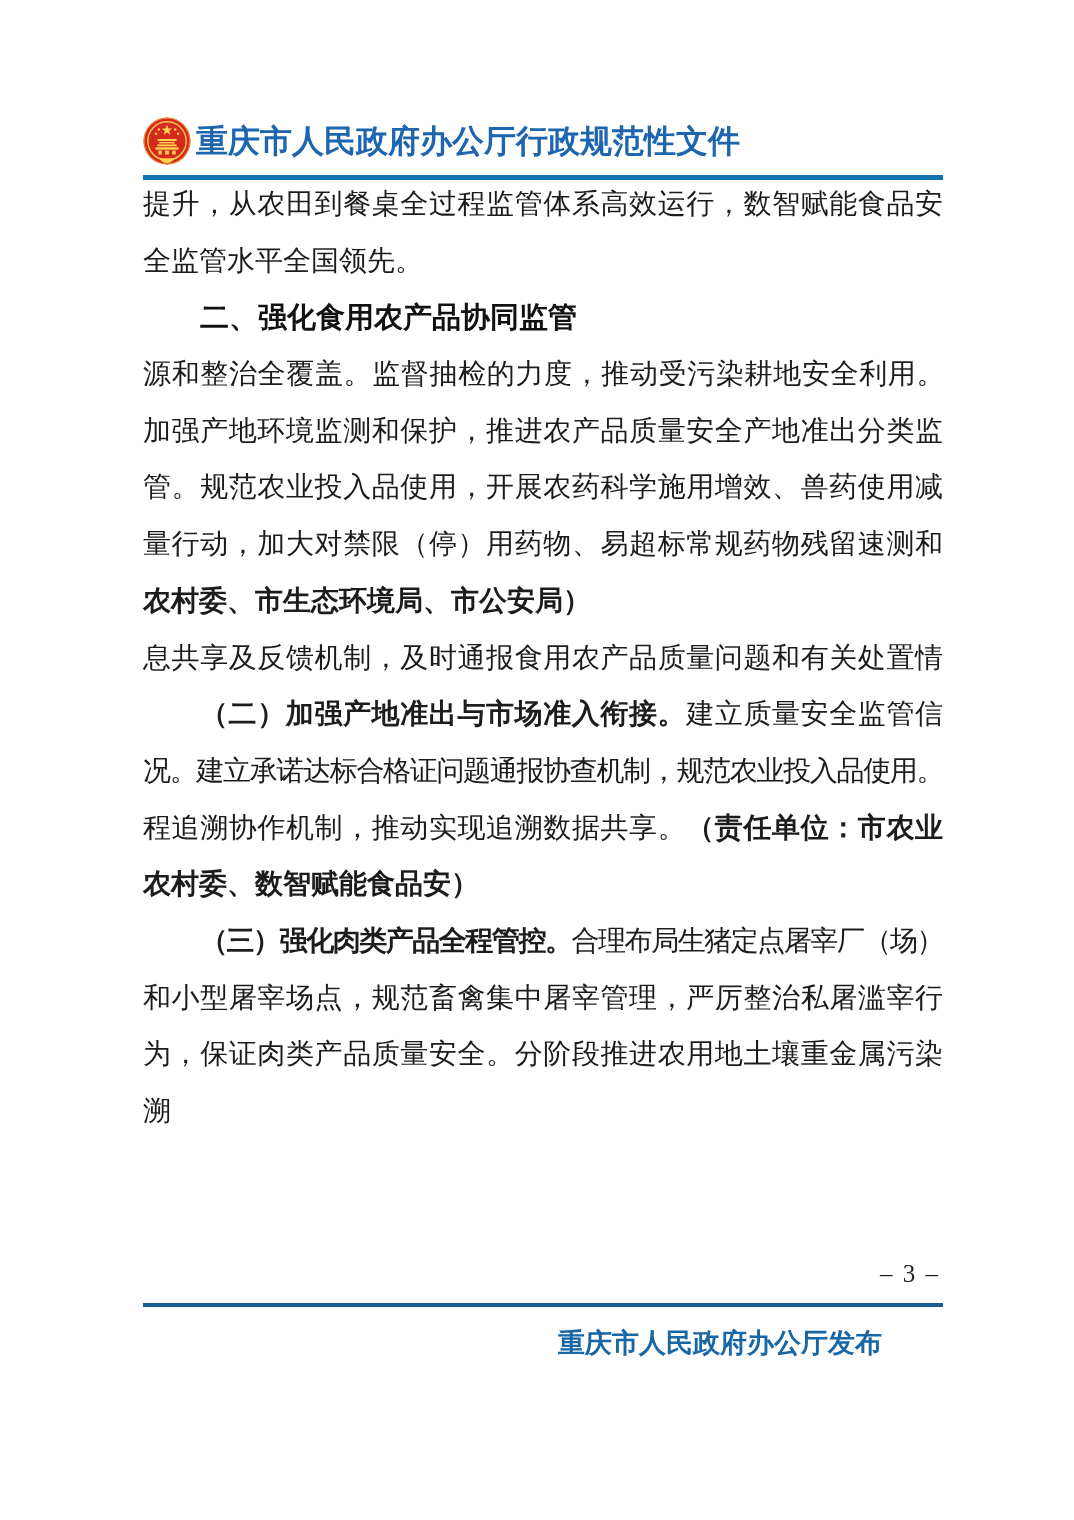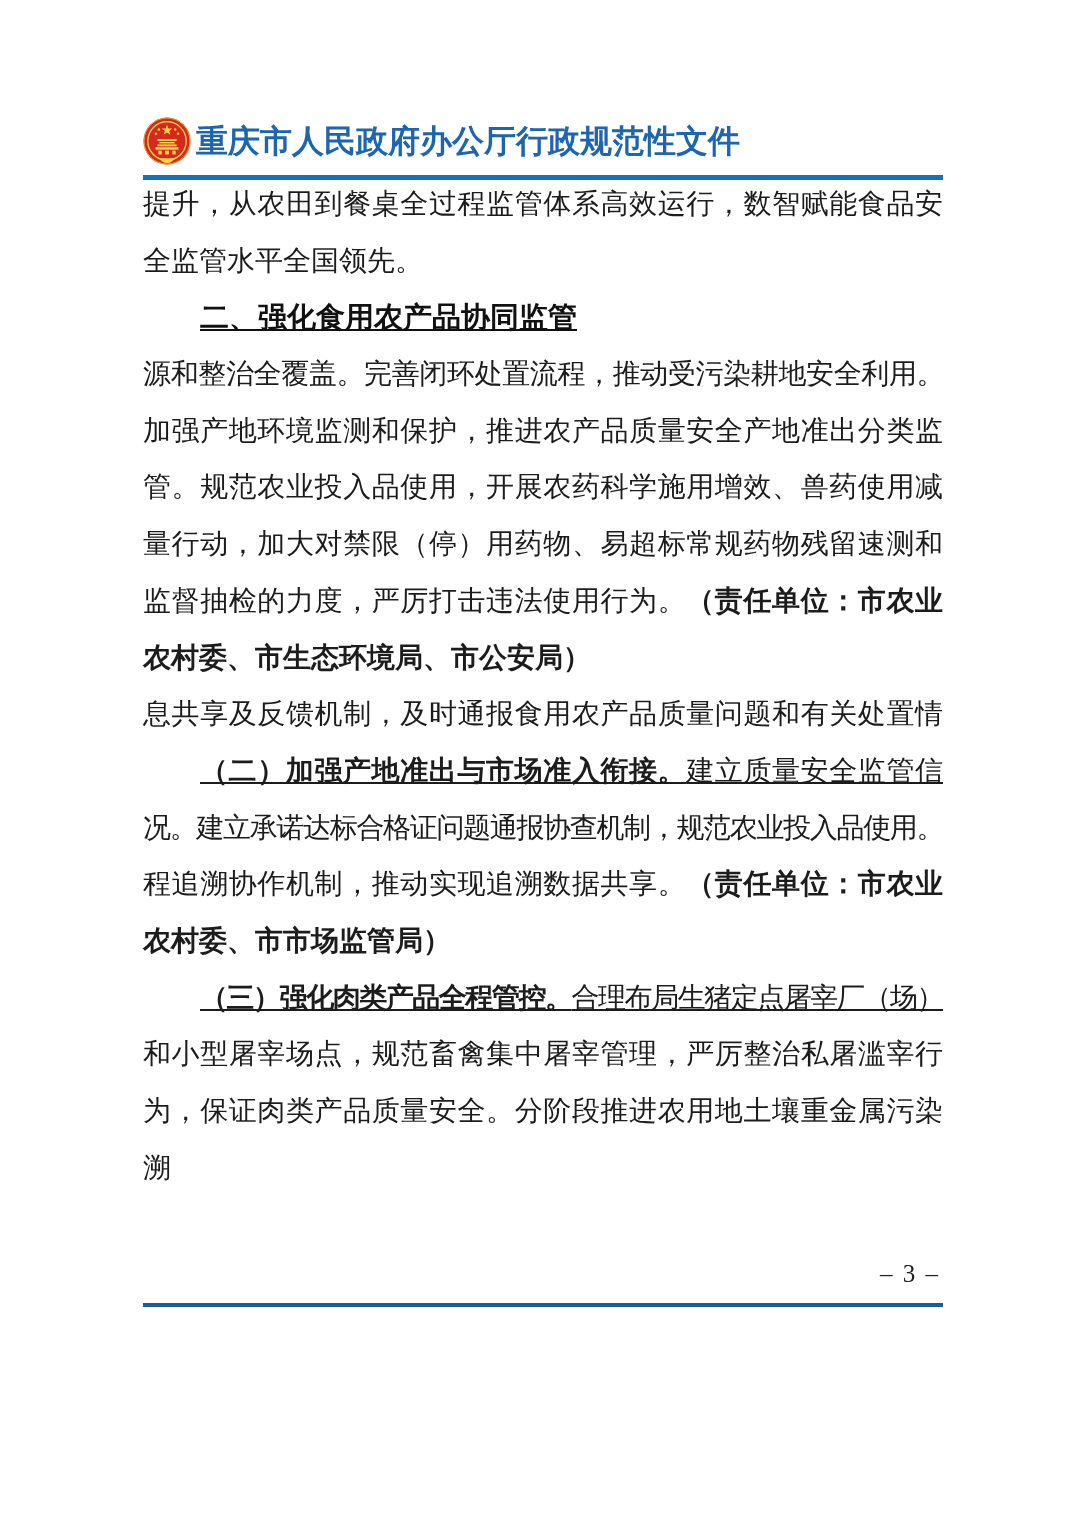--- a/index.html
+++ b/index.html
@@ -30,21 +30,21 @@
   #doc{
     position:absolute;left:143px;top:176px;width:800px;
   }
   .ln{
     height:56.7px;line-height:56.7px;
     font-size:28px;
     white-space:nowrap;
     color:#1c1c1c;
   }
   .ln.just{white-space:normal;text-align:justify;text-align-last:justify;}
-  .ln.indent{padding-left:57px;text-decoration:underline;}
+  .ln.indent{padding-left:57px;}
   .ln.tight{letter-spacing:-1.5px;}
   .ln .b{font-weight:bold;}
   .ln.heading{
     font-family:"Liberation Sans","DejaVu Sans",sans-serif;
     font-weight:bold;font-size:29px;color:#111;
   }
   
   #page-number{
     position:absolute;right:134px;top:1260px;
     font-size:25px;color:#222;letter-spacing:2px;
@@ -91,32 +91,32 @@
       <path d="M34 86 a18 18 0 0 0 32 0 Z" fill="#ffd34d"></path>
     </svg>
     <span class="hdr-title">重庆市人民政府办公厅行政规范性文件</span>
   </div>
   <div id="hdr-rule"></div>
 
   <div id="doc">
       <div class="ln just"><span>提升，从农田到餐桌全过程监管体系高效运行，数智赋能食品安</span></div>
       <div class="ln"><span>全监管水平全国领先。</span></div>
       <div class="ln heading indent"><span class="b">二、强化食用农产品协同监管</span></div>
-      <div class="ln just tight"><span>源和整治全覆盖。完善闭环处置流程，推动受污染耕地安全利用。</span></div>
+      <div class="ln just tight"><span>源和整治全覆盖。监督抽检的力度，推动受污染耕地安全利用。</span></div>
       <div class="ln just"><span>加强产地环境监测和保护，推进农产品质量安全产地准出分类监</span></div>
       <div class="ln just"><span>管。规范农业投入品使用，开展农药科学施用增效、兽药使用减</span></div>
       <div class="ln just"><span>量行动，加大对禁限（停）用药物、易超标常规药物残留速测和</span></div>
-      <div class="ln just"><span>监督抽检的力度，严厉打击违法使用行为。</span><span class="b">（责任单位：市农业</span></div>
       <div class="ln"><span class="b">农村委、市生态环境局、市公安局）</span></div>
       <div class="ln just"><span>息共享及反馈机制，及时通报食用农产品质量问题和有关处置情</span></div>
       <div class="ln indent just"><span class="b">（二）加强产地准出与市场准入衔接。</span><span>建立质量安全监管信</span></div>
       <div class="ln just tight"><span>况。建立承诺达标合格证问题通报协查机制，规范农业投入品使用。</span></div>
       <div class="ln just"><span>程追溯协作机制，推动实现追溯数据共享。</span><span class="b">（责任单位：市农业</span></div>
-      <div class="ln"><span class="b">农村委、市市场监管局）</span></div>
+      <div class="ln"><span class="b">农村委、数智赋能食品安）</span></div>
       <div class="ln indent just tight"><span class="b">（三）强化肉类产品全程管控。</span><span>合理布局生猪定点屠宰厂（场）</span></div>
       <div class="ln just"><span>和小型屠宰场点，规范畜禽集中屠宰管理，严厉整治私屠滥宰行</span></div>
       <div class="ln just"><span>为，保证肉类产品质量安全。分阶段推进农用地土壤重金属污染溯</span></div>
     </div>
 
   <div id="page-number">– 3 –</div>
   <div id="ftr-rule"></div>
+  <div id="ftr-text">重庆市人民政府办公厅发布</div>
 
 </div>
 
 </body></html>

